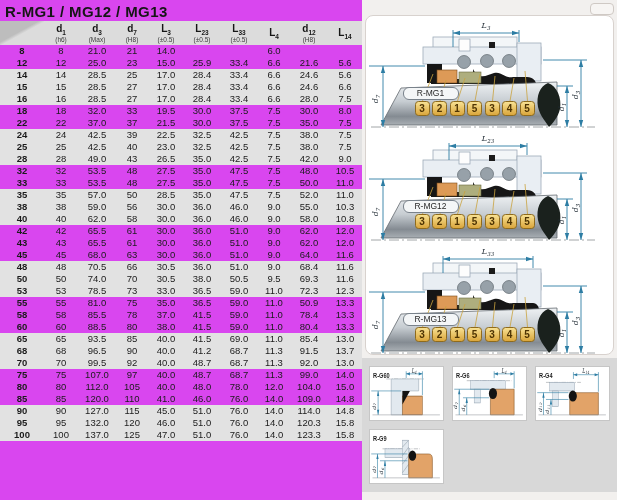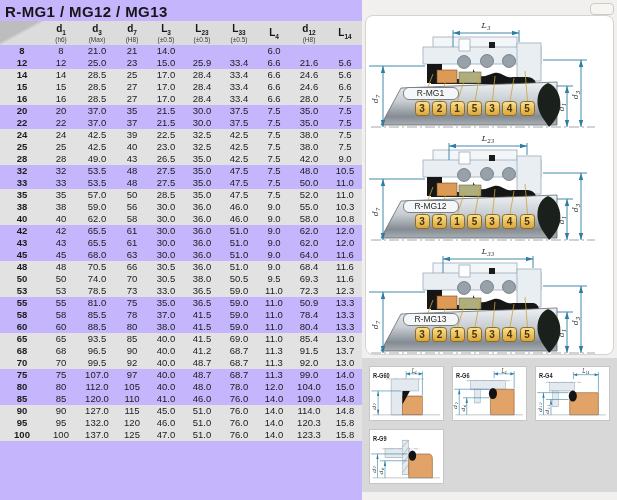--- a/index.html
+++ b/index.html
@@ -1,20 +1,20 @@
 <!DOCTYPE html>
 <html><head>
 <meta charset="utf-8">
 <style>
   * { margin:0; padding:0; box-sizing:border-box; }
   html,body { width:617px; height:500px; overflow:hidden; }
   body { position:relative; background:#ffffff; font-family:"Liberation Sans", sans-serif; }
 
   
-  .left-region { position:absolute; left:0; top:0; width:362px; height:500px; background:#c4b5fd; }
+  .left-region { position:absolute; left:0; top:0; width:362px; height:500px; background:#d946ef; }
   .page-title { font-weight:bold; font-size:15px; color:#161616; padding:3px 0 1px 5px; letter-spacing:.4px; }
   table.dim-table { border-collapse:collapse; table-layout:fixed; width:362px; }
   .dim-table th { background:#dcdcdc; height:24px; vertical-align:middle; text-align:center;
                   font-size:10px; font-weight:bold; color:#161616; padding:0; }
   .dim-table th:first-child { background:linear-gradient(to bottom right,#bdbdbd 44%,#dcdcdc 52%); }
   .dim-table th sub { font-size:6.5px; font-weight:bold; }
   .dim-table th .tol { font-size:6.5px; font-weight:normal; color:#3d3d3d; line-height:1.1; }
   .dim-table td { height:12px; line-height:12px; text-align:center; font-size:9.5px; color:#1b1b1b; padding:0; white-space:nowrap; }
   .dim-table tr.g td { background:#e2e2e2; }
   .dim-table td.c0 { font-weight:bold; }
@@ -134,30 +134,30 @@
           <td>28.5</td>
           <td>27</td>
           <td>17.0</td>
           <td>28.4</td>
           <td>33.4</td>
           <td>6.6</td>
           <td>28.0</td>
           <td>7.5</td>
         </tr>
         <tr>
-          <td class="c0">20</td>
-          <td>20</td>
-          <td>37.0</td>
-          <td>35</td>
-          <td>21.5</td>
+          <td class="c0">18</td>
+          <td>18</td>
+          <td>32.0</td>
+          <td>33</td>
+          <td>19.5</td>
           <td>30.0</td>
           <td>37.5</td>
           <td>7.5</td>
-          <td>35.0</td>
-          <td>7.5</td>
+          <td>30.0</td>
+          <td>8.0</td>
         </tr>
         <tr>
           <td class="c0">22</td>
           <td>22</td>
           <td>37.0</td>
           <td>37</td>
           <td>21.5</td>
           <td>30.0</td>
           <td>37.5</td>
           <td>7.5</td>

